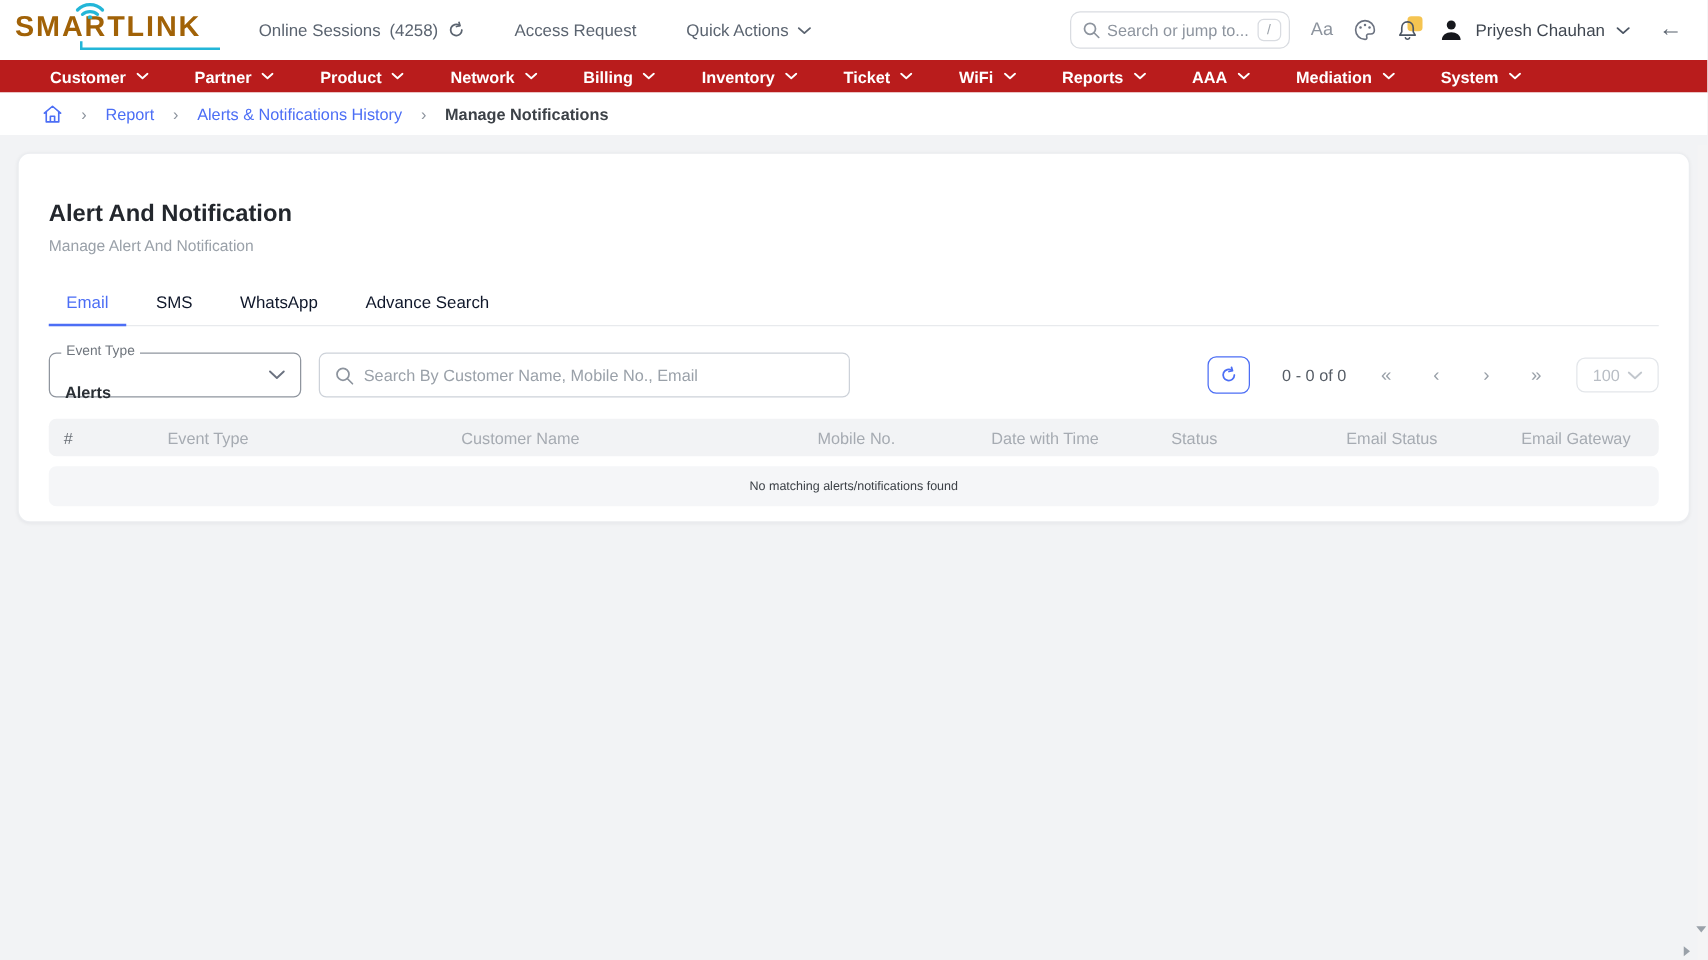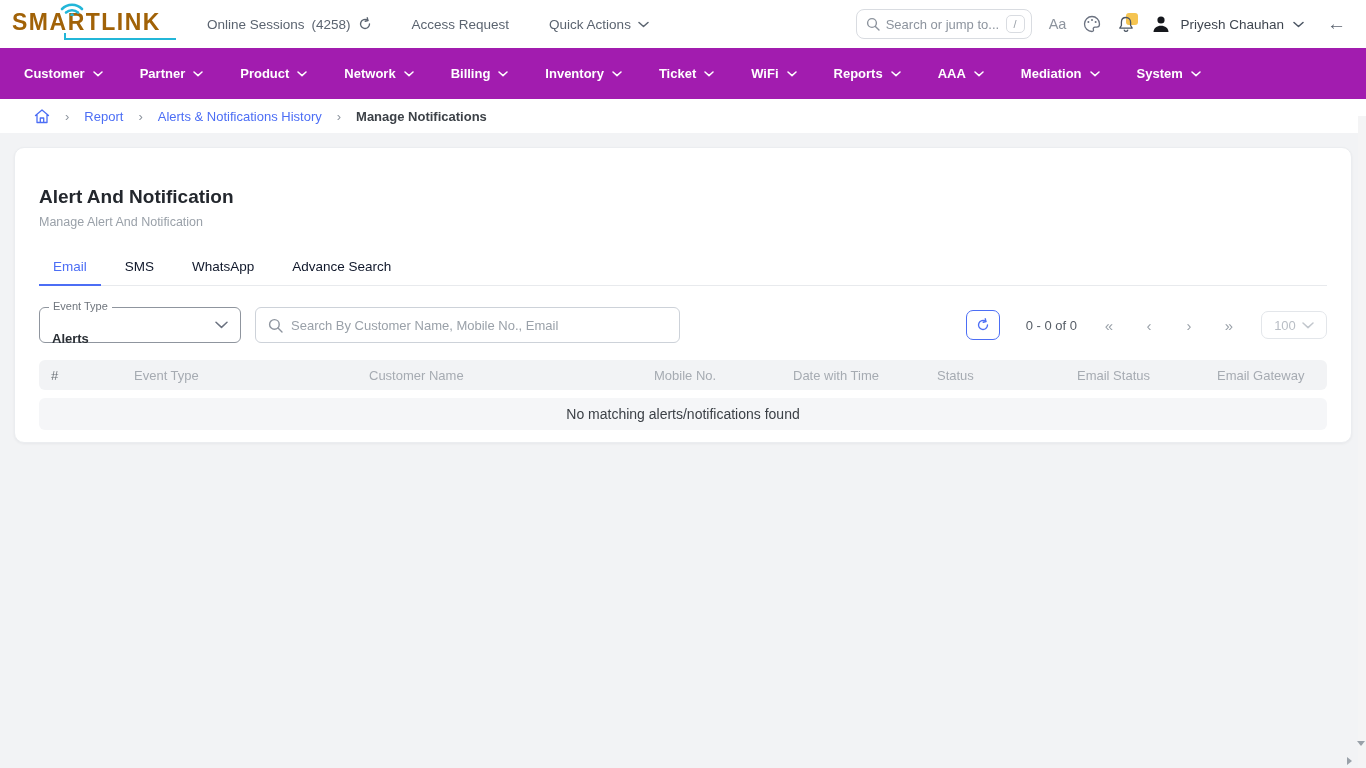--- a/index.html
+++ b/index.html
@@ -46,22 +46,22 @@
   .bell-badge {
     position: absolute; top: -3px; right: -4px; width: 12px; height: 12px;
     background: #f5c451; border-radius: 3px; z-index: 0;
   }
   .bell-glyph { position: relative; z-index: 1; }
   .user-chip { display: flex; align-items: center; gap: 9px; cursor: pointer; }
   .user-name { font-size: 13.5px; color: #3f4650; }
   .back-arrow { font-size: 19px; color: #5b6470; cursor: pointer; margin-left: 6px; }
   
   .navbar {
-    height: 51px; background: #a21caf;
-    display: flex; align-items: center; padding-left: 24px;
+    height: 26px; background: #b91c1c;
+    display: flex; align-items: center; padding-left: 40px;
   }
   .nav-item {
     display: flex; align-items: center; gap: 8px; margin-right: 37px;
     color: #ffffff; font-size: 13px; font-weight: 600; cursor: pointer; white-space: nowrap;
   }
   
   .breadcrumb-bar {
     height: 34px; background: #ffffff;
     display: flex; align-items: center; gap: 15px; padding-left: 34px; font-size: 13px;
   }
@@ -130,21 +130,21 @@
   .th.c2 { width: 235px; }
   .th.c3 { width: 285px; }
   .th.c4 { width: 139px; }
   .th.c5 { width: 144px; }
   .th.c6 { width: 140px; }
   .th.c7 { width: 140px; }
   .th.c8 { flex: 1; }
   .empty-row {
     margin-top: 8px; height: 32px; background: #f5f6f8; border-radius: 6px;
     display: flex; align-items: center; justify-content: center;
-    font-size: 14px; color: #3c4147;
+    font-size: 10px; color: #3c4147;
   }
   
   .scroll-strip { position: absolute; right: 0; top: 116px; bottom: 0; width: 8px; background: #f4f4f5; }
   .scroll-down-arrow {
     position: absolute; right: 1px; bottom: 22px; width: 0; height: 0;
     border-left: 4px solid transparent; border-right: 4px solid transparent;
     border-top: 5px solid #9aa1a9;
   }
   .scroll-right-arrow {
     position: absolute; right: 14px; bottom: 3px; width: 0; height: 0;

